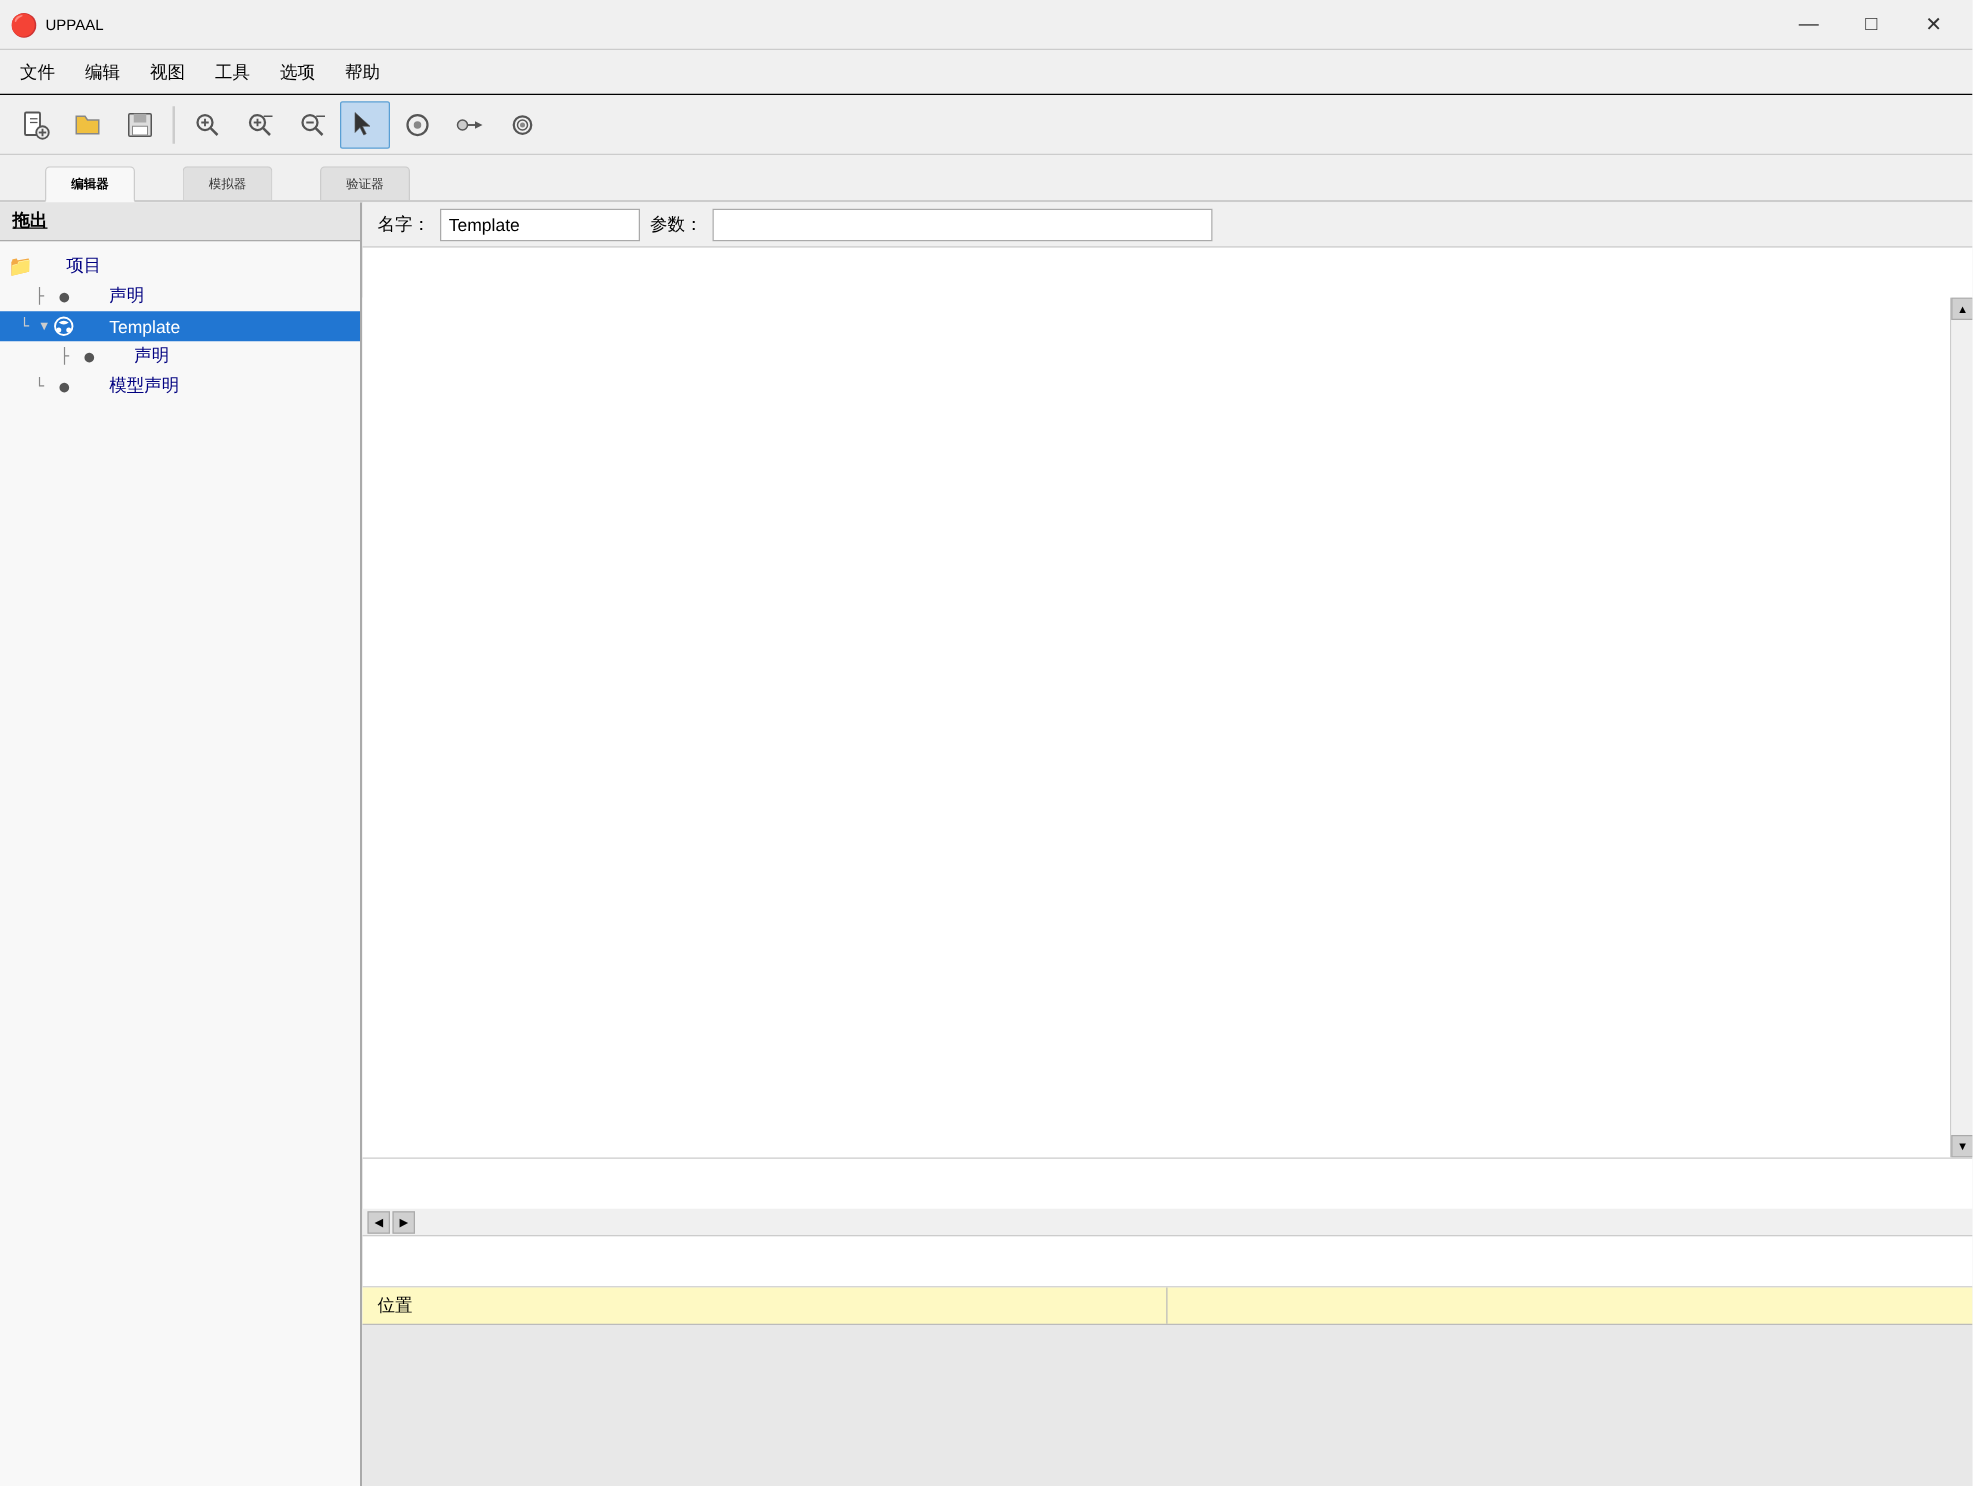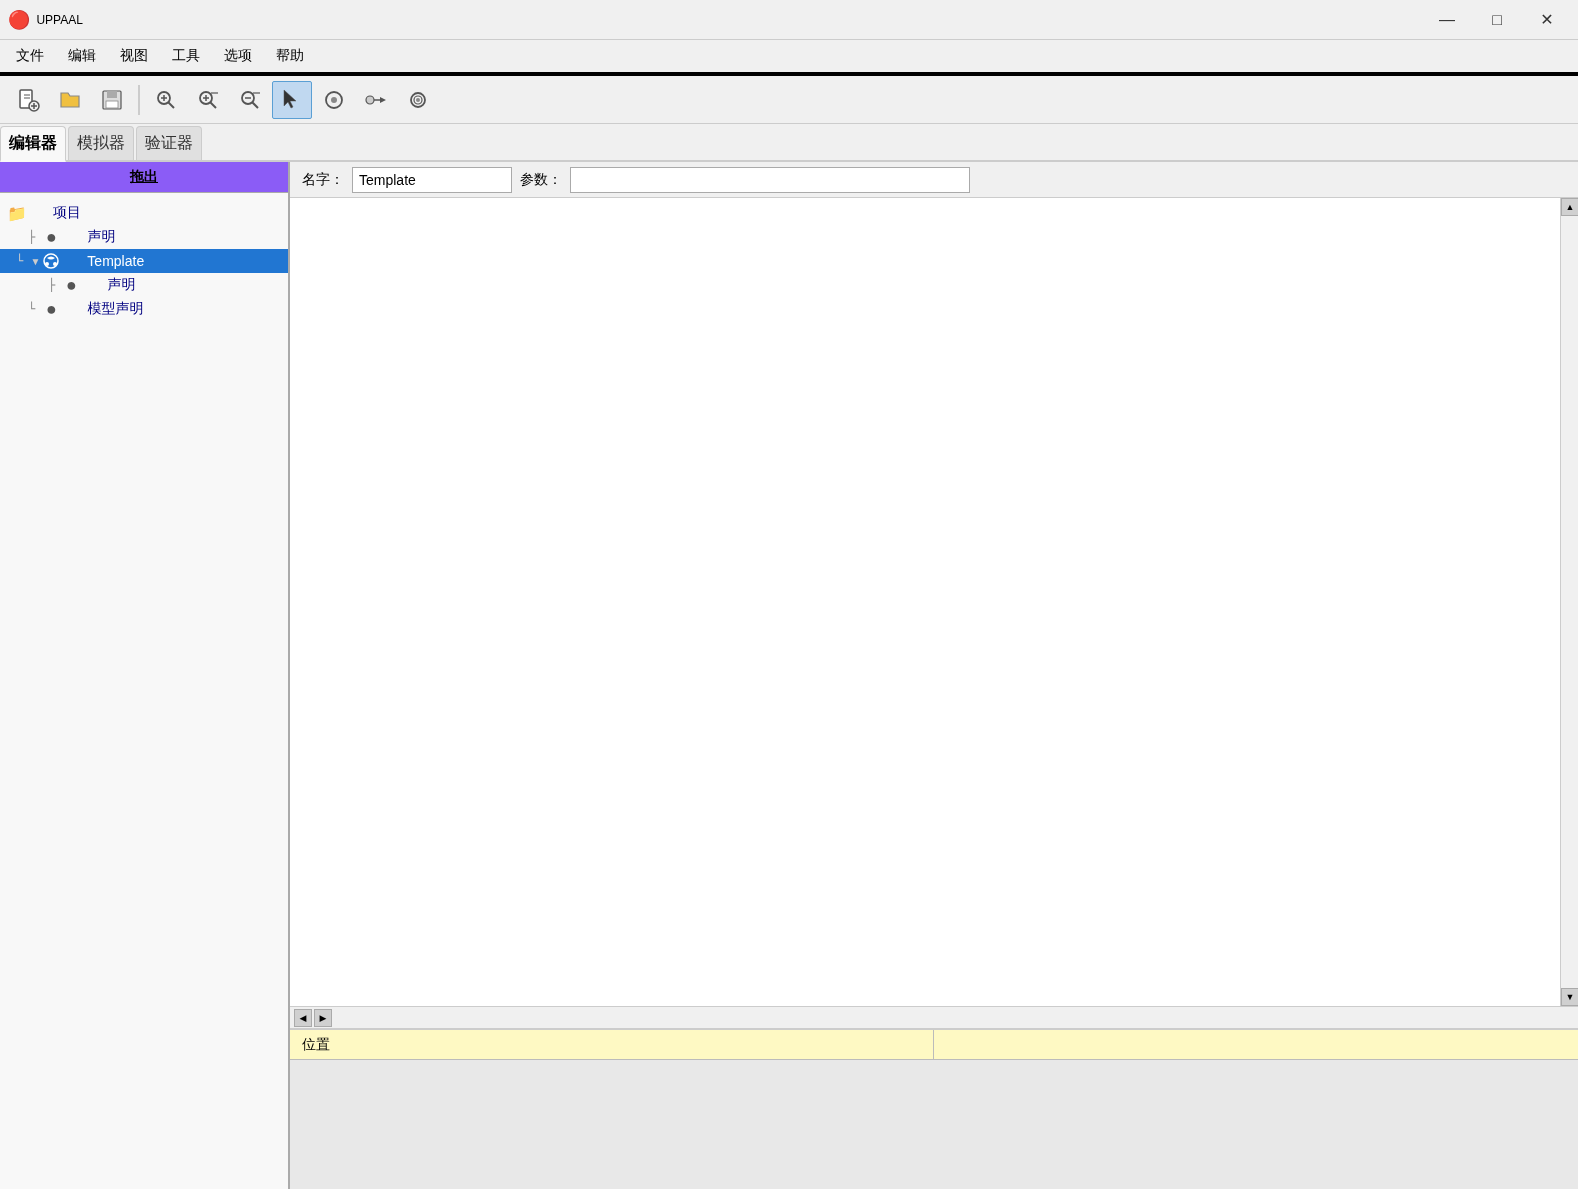--- a/index.html
+++ b/index.html
@@ -48,21 +48,21 @@
       color: #333;
     }
 
     
     .menu-bar {
       background: #f0f0f0;
       height: 36px;
       display: flex;
       align-items: center;
       padding: 0 4px;
-      border-bottom: 4px solid #000000;
+      border-bottom: 1px solid #000000;
     }
     .menu-item {
       padding: 4px 12px;
       cursor: pointer;
       font-size: 14px;
       color: #000;
       border-radius: 2px;
     }
 
     
@@ -98,29 +98,30 @@
     
     .tab-bar {
       background: #f0f0f0;
       height: 38px;
       display: flex;
       align-items: flex-end;
       padding: 0 0;
       border-bottom: 2px solid #ccc;
     }
     .tab {
-      padding: 6px 8px;
-      cursor: pointer;
-      font-size: 16px;
+      padding: 6px 20px;
+      cursor: pointer;
+      font-size: 10px;
       border: 1px solid #ccc;
       border-bottom: none;
       background: #e0e0e0;
       margin-right: 2px;
       border-radius: 4px 4px 0 0;
       color: #333;
+      margin-left: 36px;
     }
     .tab.active {
       background: #f8f8f8;
       border-bottom: 2px solid #f8f8f8;
       font-weight: bold;
       color: #000;
       margin-bottom: -2px;
     }
 
     
@@ -132,25 +133,25 @@
     
     .left-panel {
       width: 290px;
       min-width: 290px;
       border-right: 2px solid #aaa;
       background: #f8f8f8;
       display: flex;
       flex-direction: column;
     }
     .left-panel-header {
-      background: #8b5cf6;
+      background: #e5e5e5;
       padding: 6px 10px;
       font-size: 14px;
       font-weight: bold;
-      text-align: center;
+      text-align: left;
       border-bottom: 1px solid #aaa;
       text-decoration: underline;
     }
     .tree-area {
       flex: 1;
       overflow: auto;
       padding: 8px 0;
     }
     .tree-item {
       display: flex;
@@ -186,20 +187,21 @@
       white-space: pre;
     }
 
     
     .right-panel {
       flex: 1;
       display: flex;
       flex-direction: column;
       background: #fff;
       min-width: 0;
+      gap: 40px;
     }
 
     
     .name-bar {
       height: 36px;
       display: flex;
       align-items: center;
       padding: 0 12px;
       gap: 8px;
       border-bottom: 1px solid #ccc;

